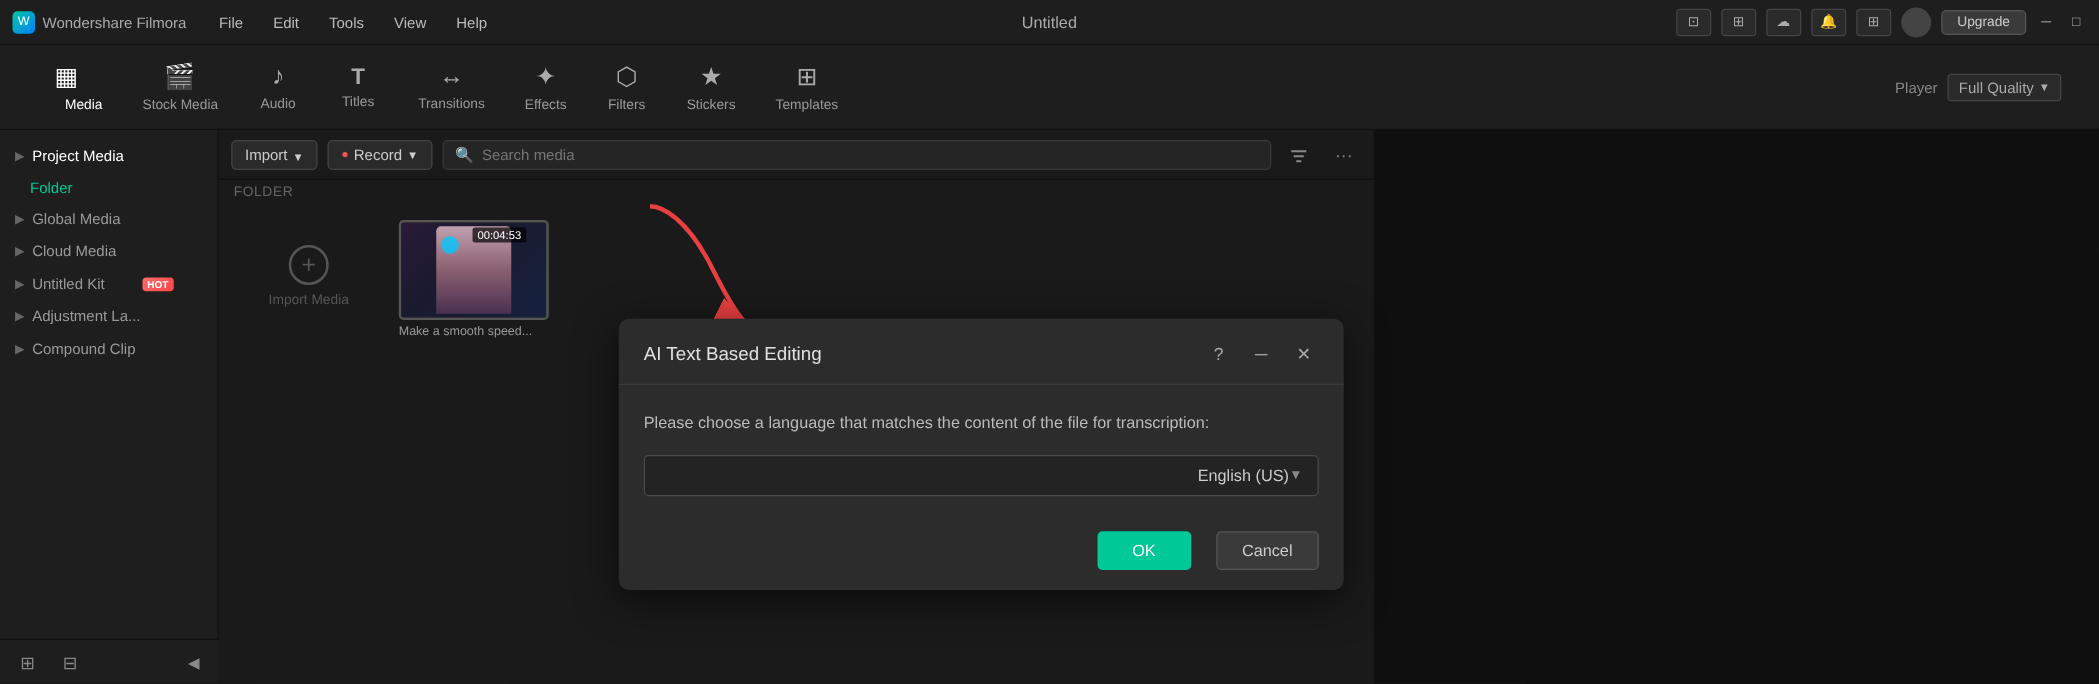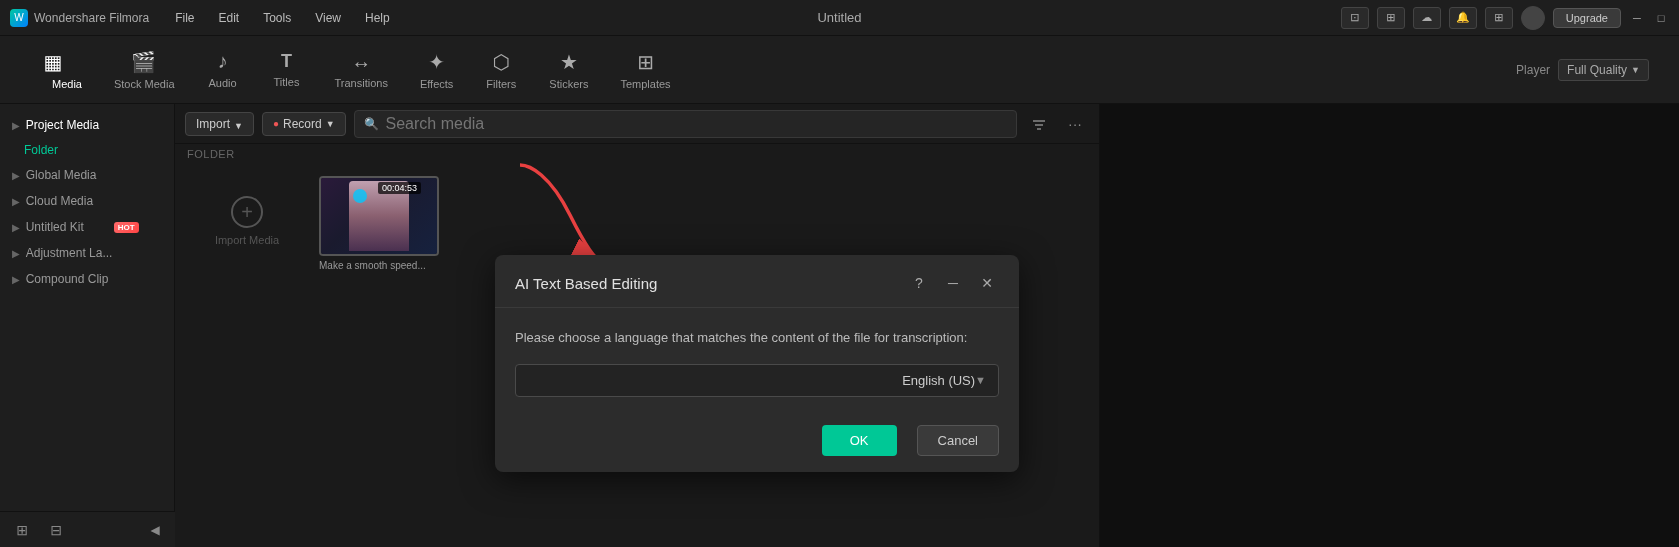--- a/index.html
+++ b/index.html
@@ -290,21 +290,21 @@
       border-radius: 4px;
       padding: 4px 10px;
       font-size: 12px;
       color: #888;
     }
     .search-input-inner {
       background: transparent;
       border: none;
       outline: none;
       color: #888;
-      font-size: 16px;
+      font-size: 12px;
       flex: 1;
     }
     .filter-btn, .more-btn {
       width: 28px;
       height: 28px;
       display: flex;
       align-items: center;
       justify-content: center;
       color: #888;
       cursor: pointer;
@@ -410,21 +410,21 @@
     
     .arrow-overlay {
       position: absolute;
       left: 490px;
       top: 155px;
       pointer-events: none;
     }
     .dialog {
       background: #2c2c2c;
       border-radius: 8px;
-      width: 524px;
+      width: 580px;
       padding: 0;
       box-shadow: 0 8px 32px rgba(0,0,0,0.6);
       position: absolute;
       left: 495px;
       top: 255px;
     }
     .dialog-header {
       display: flex;
       align-items: center;
       justify-content: space-between;

